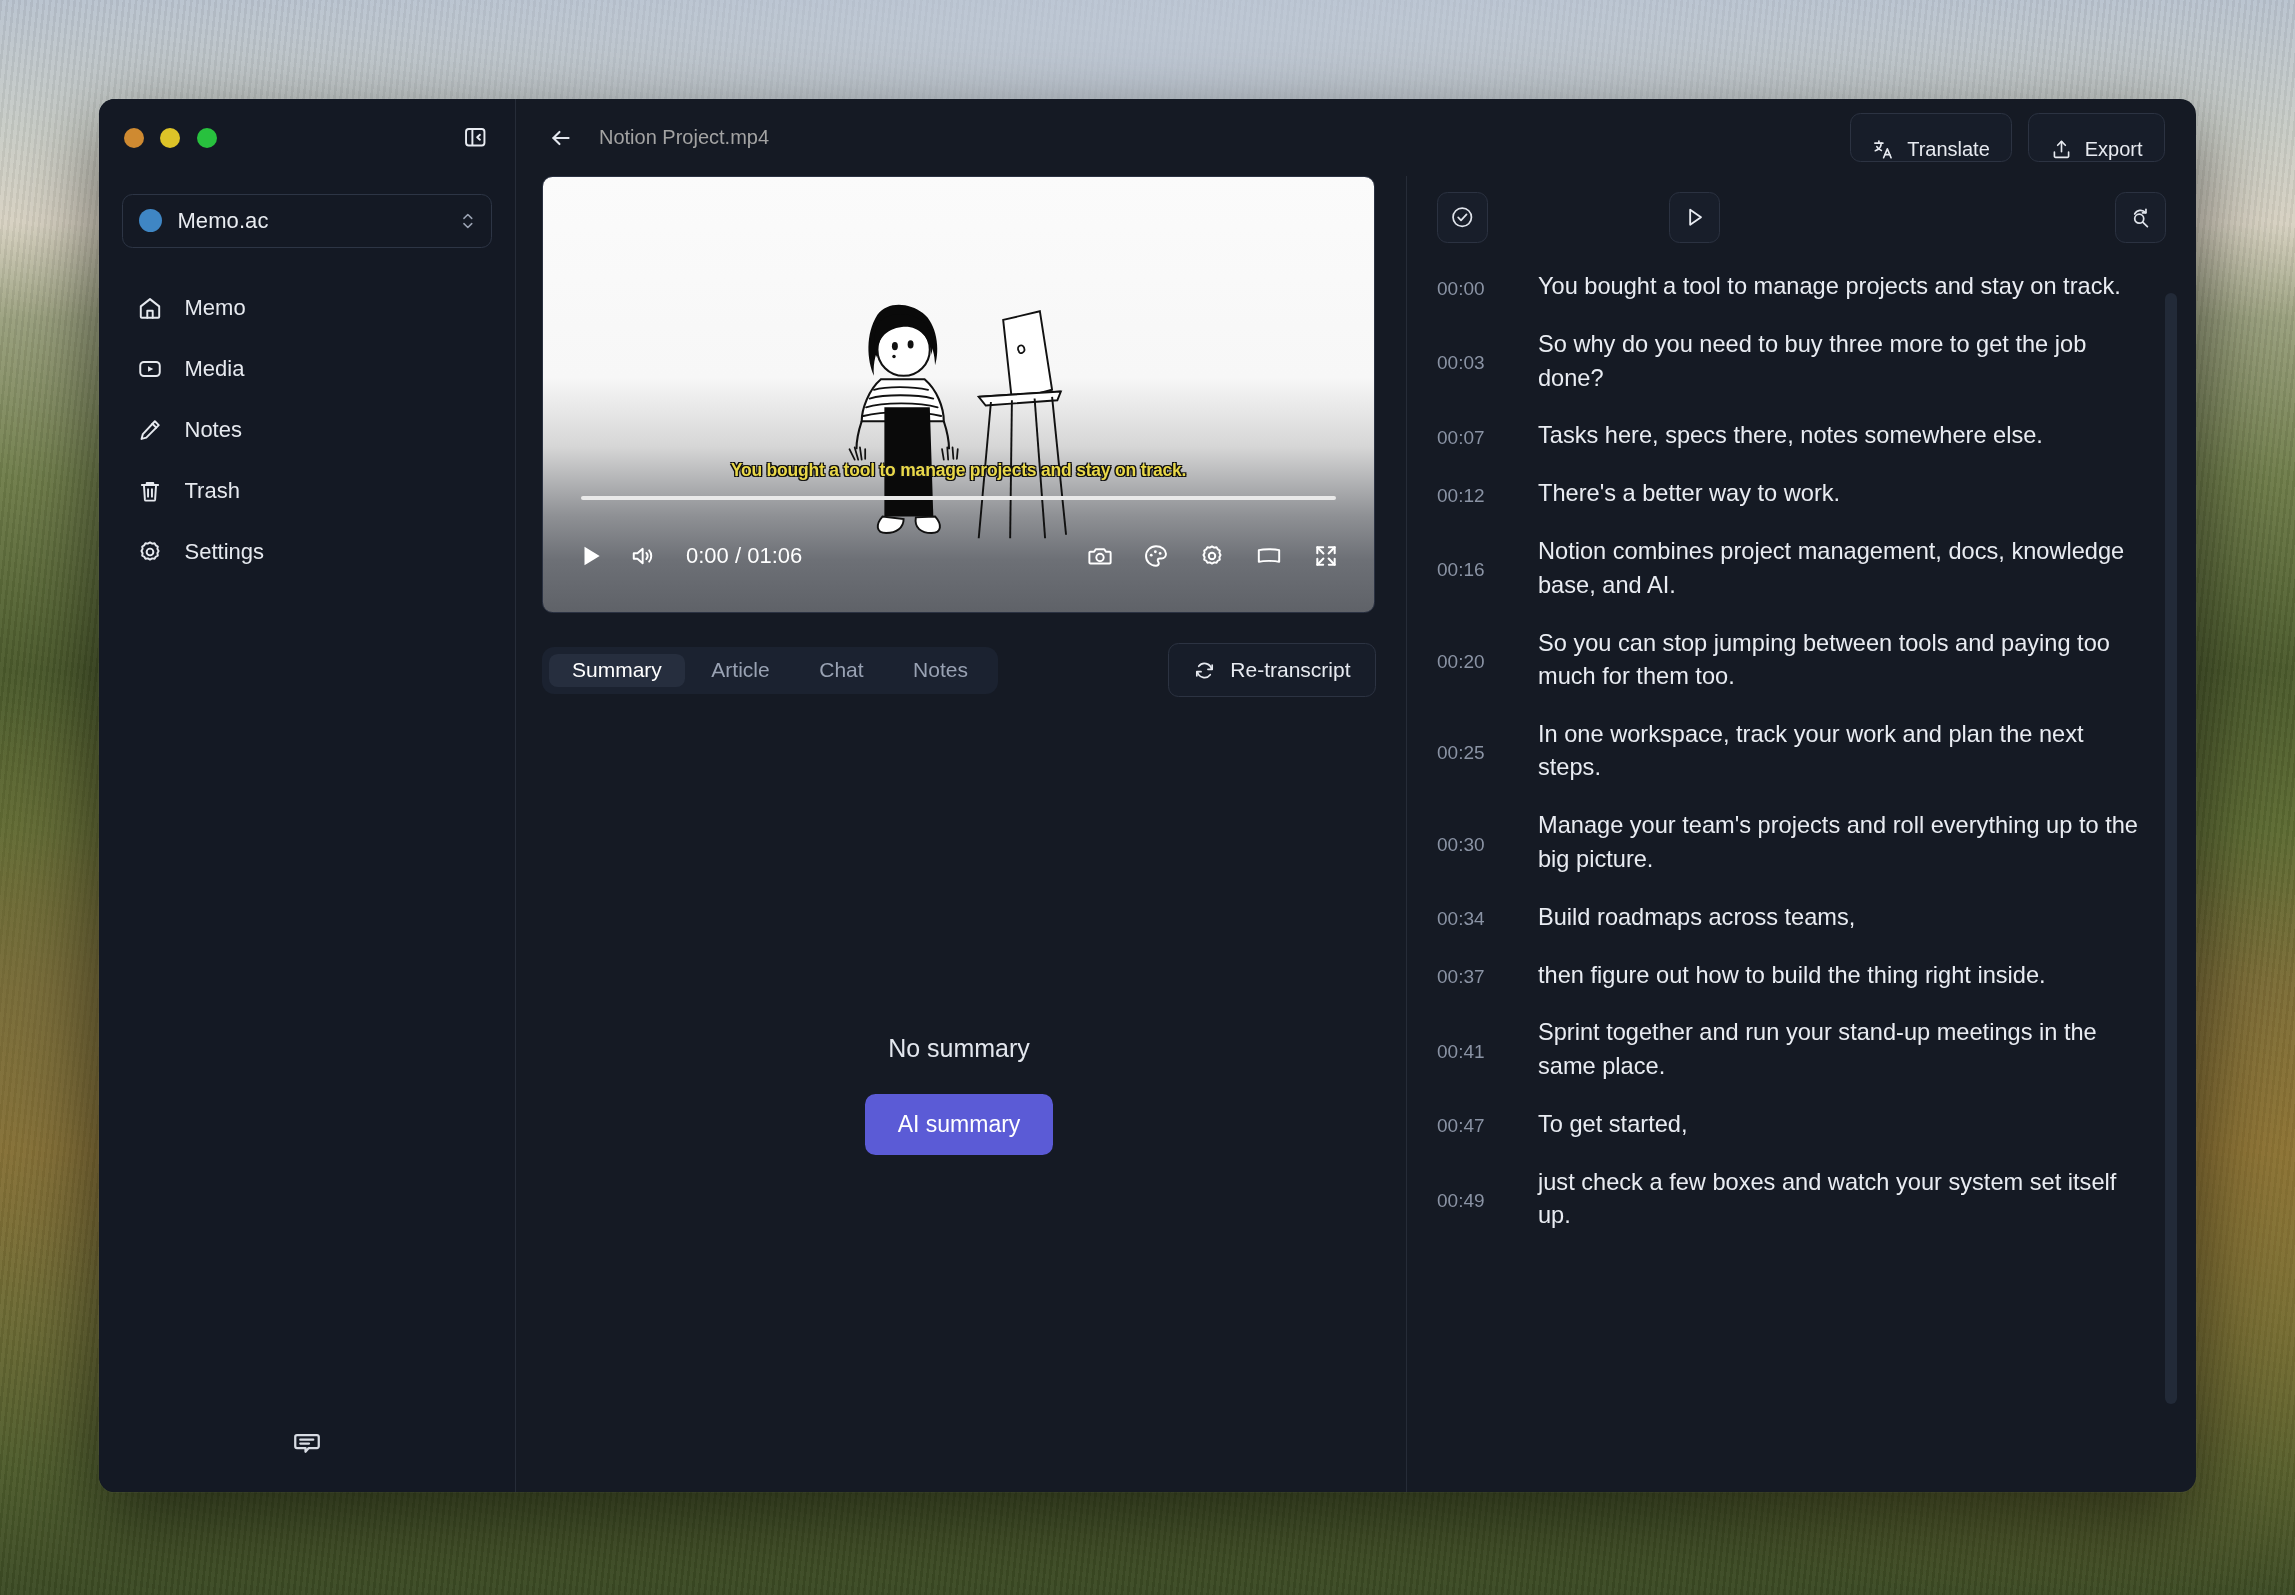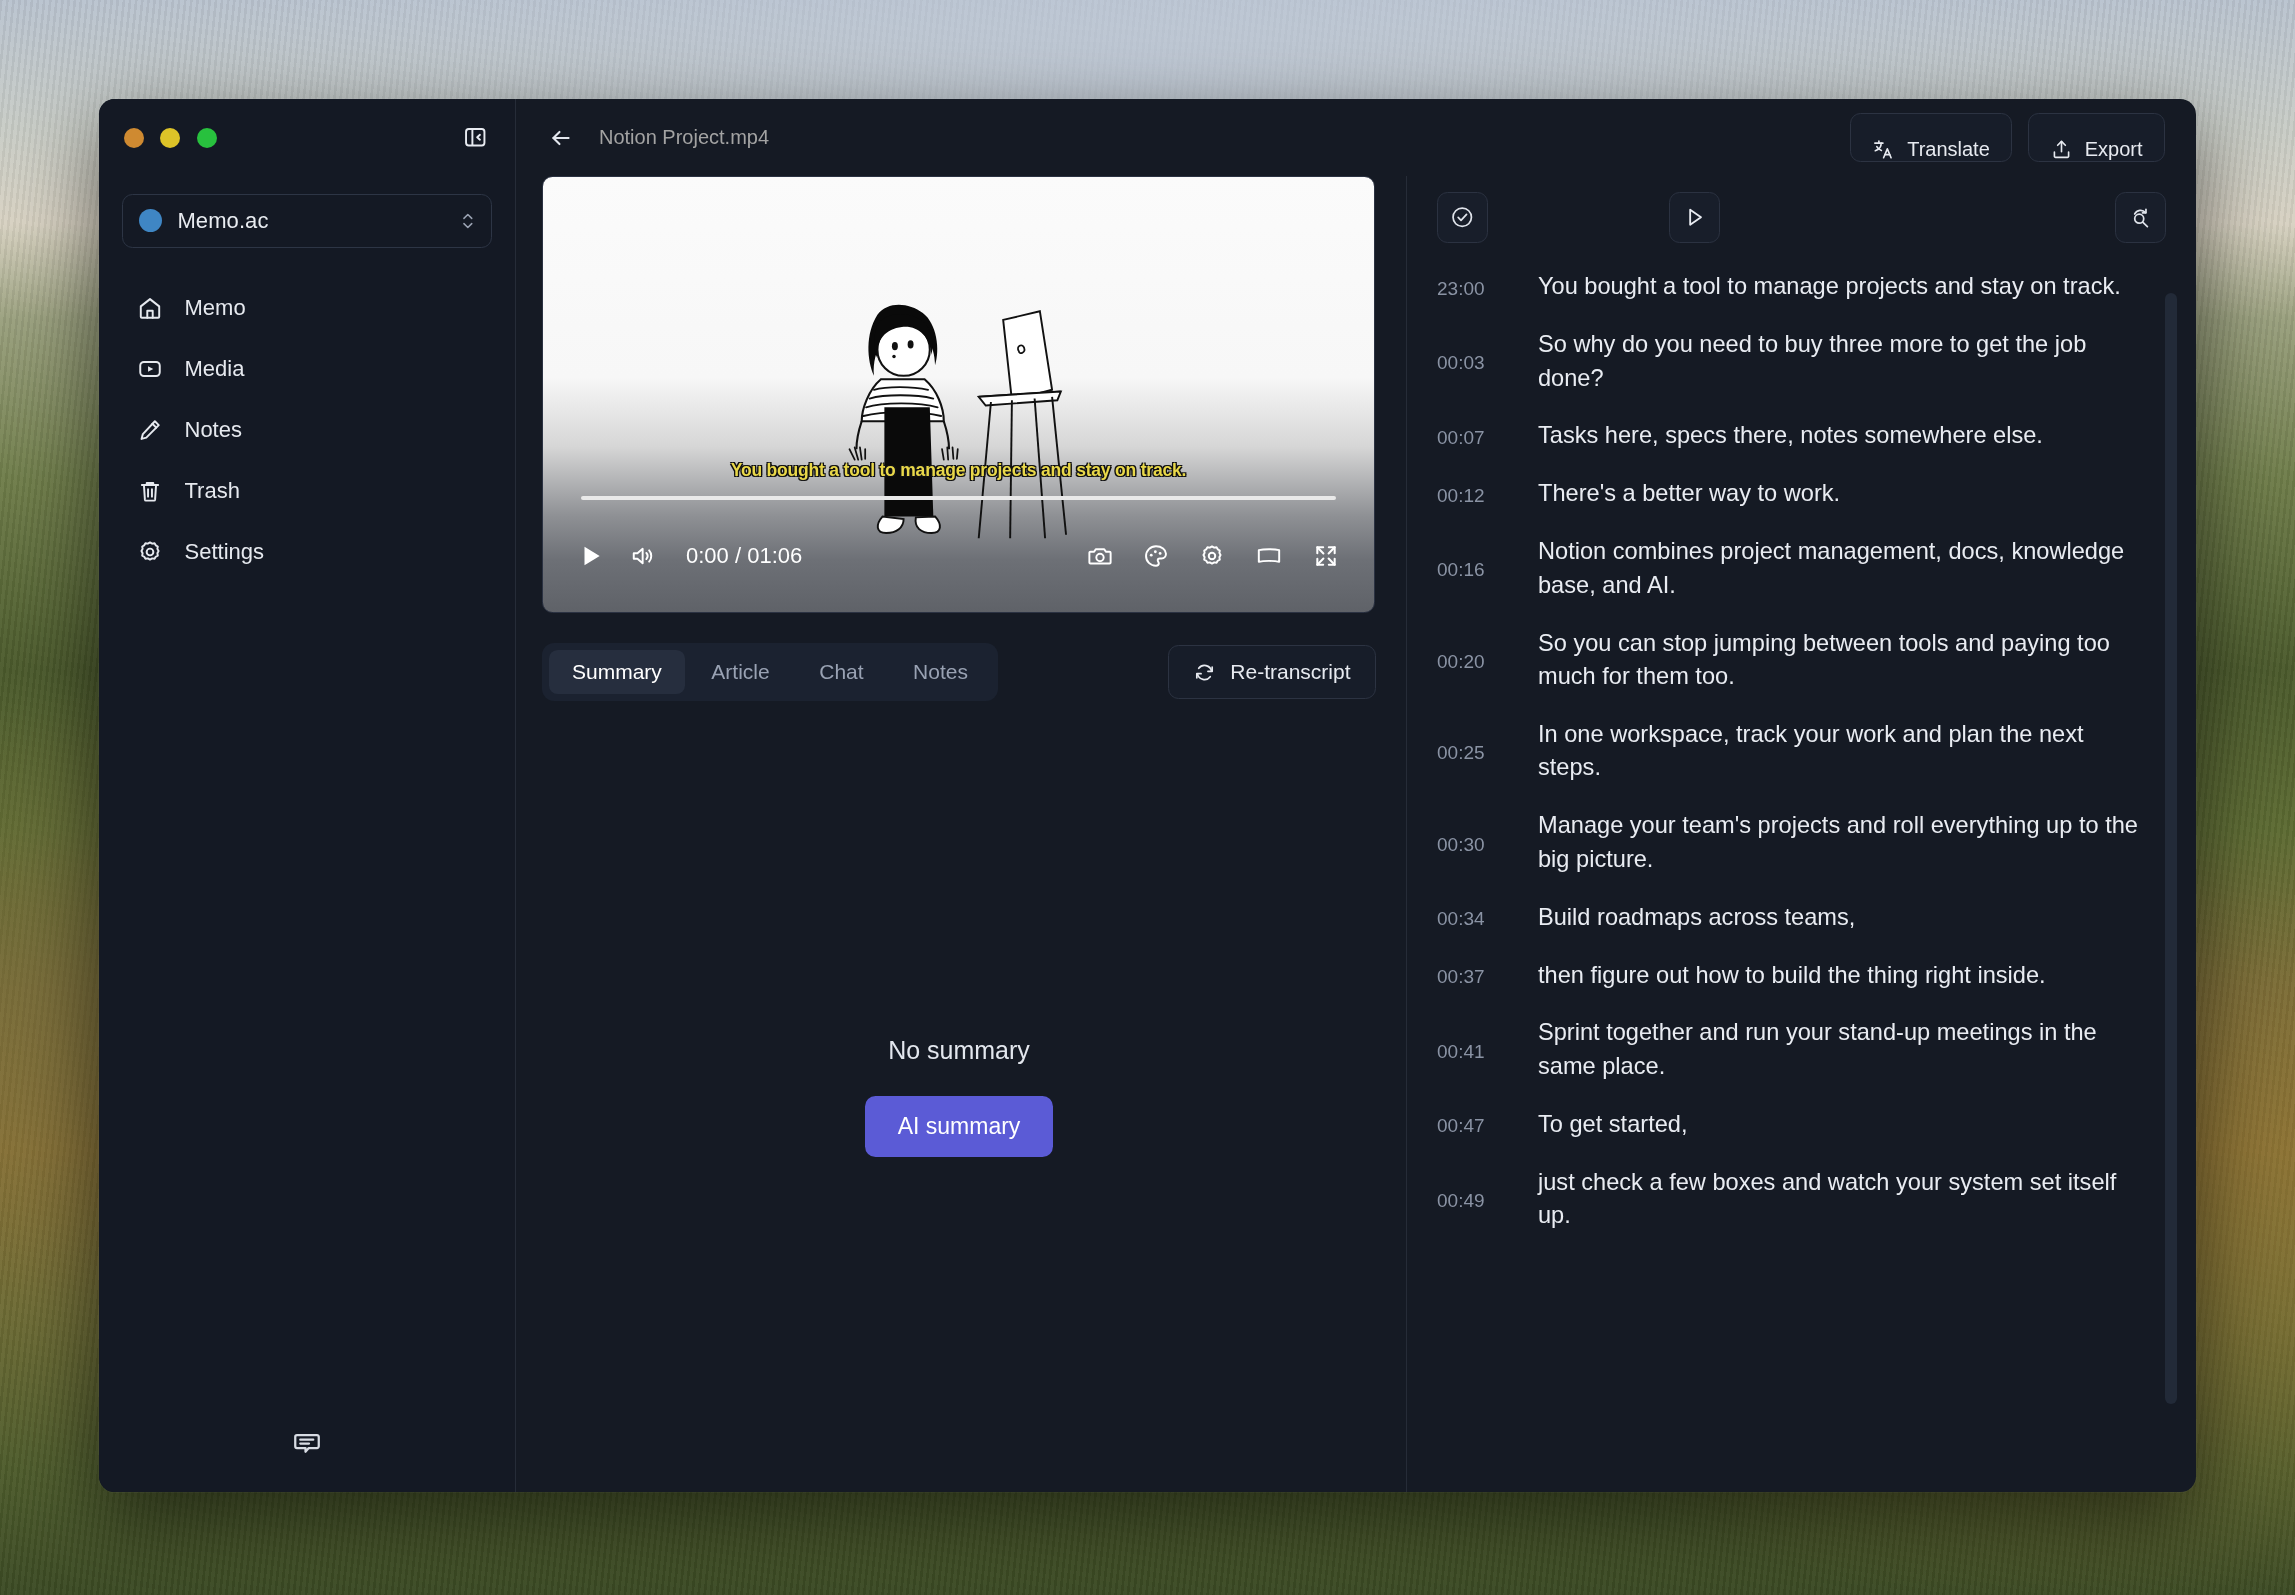--- a/index.html
+++ b/index.html
@@ -159,21 +159,21 @@
   .ctrl { cursor: pointer; display: flex; align-items: center; justify-content: center; }
   .time { font-size: 22px; color: #fff; margin-left: 7px; white-space: nowrap; }
   .ctrl-right { margin-left: auto; display: flex; align-items: center; gap: 30px; }
 
   .tabs-row { display: flex; align-items: center; margin-top: 30px; }
   .tabs {
     background: #1b2230; border-radius: 12.2px;
     padding: 7px; display: flex; gap: 3.5px;
   }
   .tab {
-    padding: 0 23px; height: 44px; display: flex; align-items: center;
+    padding: 0 23px; height: 33px; display: flex; align-items: center;
     border-radius: 8.7px; color: #99a2b3; font-size: 21px; cursor: pointer;
   }
   .tab.active { background: #262e3e; color: #ffffff; }
   .retranscript {
     margin-left: auto;
     height: 54px; border: 0.9px solid #2c3342; border-radius: 10.5px;
     display: flex; align-items: center; gap: 14px;
     padding: 0 24.5px; color: #e7eaf0; font-size: 21px; background: #171d29; cursor: pointer;
     white-space: nowrap;
   }
@@ -514,21 +514,21 @@
               <path d="M17.6 4.2 v3.4 h-3.4"></path>
               <path d="M17.2 7.4 A6.4 6.4 0 0 0 6.6 8.8"></path>
               <circle cx="11" cy="13.4" r="4.4"></circle>
               <path d="M14.4 16.8 L19 21.2"></path>
             </svg>
           </div>
         </div>
 
         <div class="transcript">
           <div class="tline">
-            <span class="ts">23:00</span>
+            <span class="ts">00:00</span>
             <span class="txt">You bought a tool to manage projects and stay on track.</span>
           </div>
           <div class="tline">
             <span class="ts">00:03</span>
             <span class="txt">So why do you need to buy three more to get the job done?</span>
           </div>
           <div class="tline">
             <span class="ts">00:07</span>
             <span class="txt">Tasks here, specs there, notes somewhere else.</span>
           </div>

